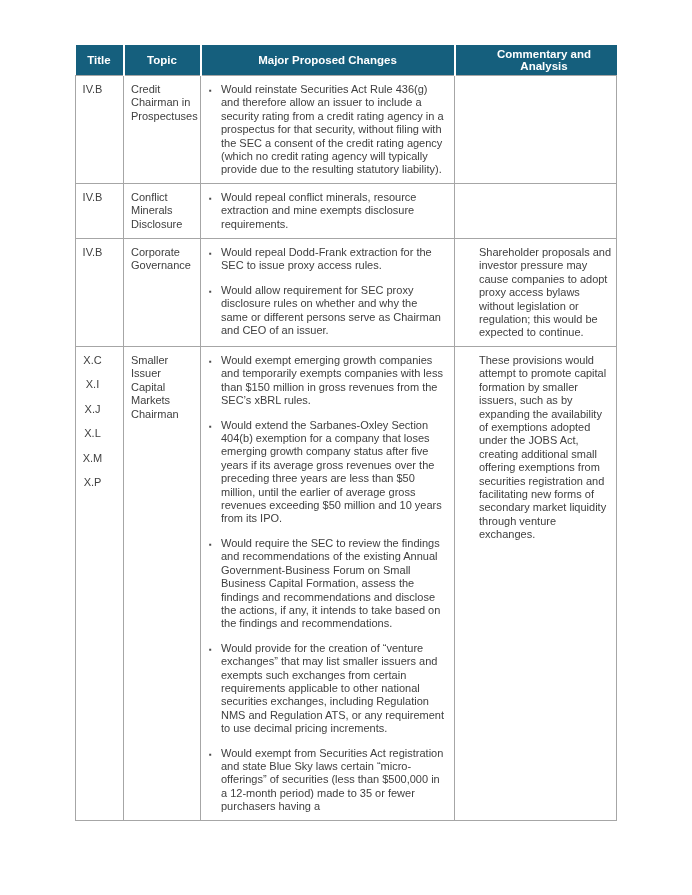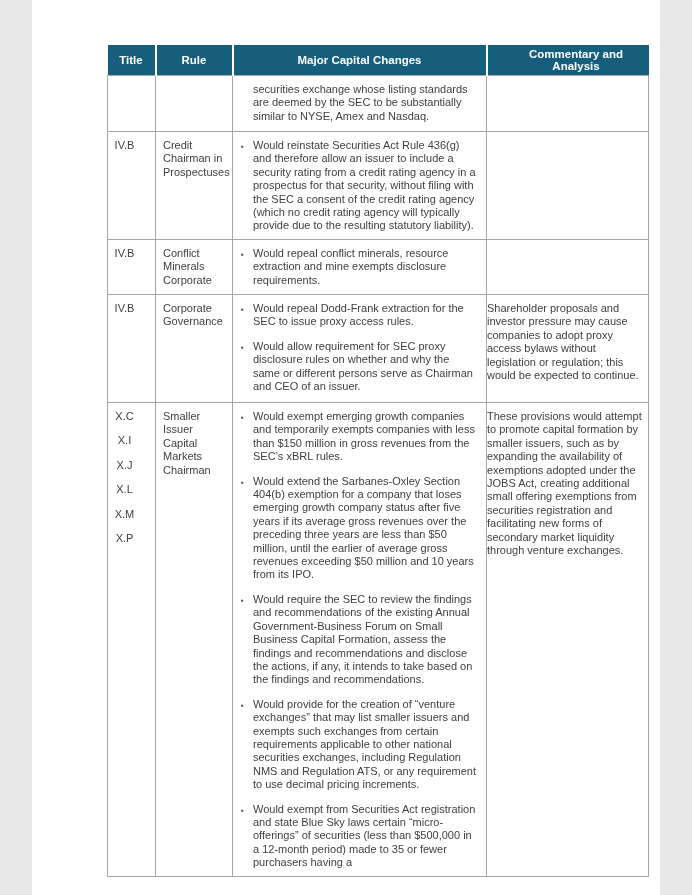--- a/index.html
+++ b/index.html
@@ -1,18 +1,18 @@
 <!DOCTYPE html>
 <html><head>
 <meta charset="utf-8">
 <style>
   html, body { margin: 0; padding: 0; background: #e8e8e8; }
   .page {
     position: relative;
-    width: 628px;
+    width: 692px;
     height: 895px;
     margin: 0 auto;
     background: #ffffff;
     font-family: "Liberation Sans", sans-serif;
     overflow: hidden;
   }
   table.doc-table {
     position: absolute;
     left: 75px;
     top: 45px;
@@ -67,65 +67,57 @@
   }
   .bullet:last-child { margin-bottom: 0; }
   .bullet .marker {
     position: absolute;
     left: 0;
     top: 1px;
     font-size: 8px;
     color: #4a4a4a;
   }
 
-  td.commentary-cell { padding-left: 0; padding-right: 4px; }
+  td.commentary-cell { padding-left: 24px; padding-right: 4px; }
 </style>
 </head>
 <body>
 
 <div class="page">
   <table class="doc-table">
     <colgroup>
       <col class="c-title">
       <col class="c-topic">
       <col class="c-changes">
       <col class="c-commentary">
     </colgroup>
     <thead>
       <tr>
         <th>Title</th>
-        <th>Rule</th>
-        <th>Major Capital Changes</th>
+        <th>Topic</th>
+        <th>Major Proposed Changes</th>
         <th>Commentary and Analysis</th>
       </tr>
     </thead>
     <tbody id="table-body">
-        <tr class="r0">
-          <td class="title-cell"></td>
-          <td class="topic-cell"></td>
-          <td class="changes-cell">
-            <div class="intro">securities exchange whose listing standards are deemed by the SEC to be substantially similar to NYSE, Amex and Nasdaq.</div>
-          </td>
-          <td class="commentary-cell"></td>
-        </tr>
         <tr class="r1">
           <td class="title-cell">
             <div class="title-line">IV.B</div>
           </td>
           <td class="topic-cell">Credit Chairman in Prospectuses</td>
           <td class="changes-cell">
             <div class="bullet"><span class="marker">▪</span><span class="btext">Would reinstate Securities Act Rule 436(g) and therefore allow an issuer to include a security rating from a credit rating agency in a prospectus for that security, without filing with the SEC a consent of the credit rating agency (which no credit rating agency will typically provide due to the resulting statutory liability).</span></div>
           </td>
           <td class="commentary-cell"></td>
         </tr>
         <tr class="r2">
           <td class="title-cell">
             <div class="title-line">IV.B</div>
           </td>
-          <td class="topic-cell">Conflict Minerals Corporate</td>
+          <td class="topic-cell">Conflict Minerals Disclosure</td>
           <td class="changes-cell">
             <div class="bullet"><span class="marker">▪</span><span class="btext">Would repeal conflict minerals, resource extraction and mine exempts disclosure requirements.</span></div>
           </td>
           <td class="commentary-cell"></td>
         </tr>
         <tr class="r3">
           <td class="title-cell">
             <div class="title-line">IV.B</div>
           </td>
           <td class="topic-cell">Corporate Governance</td>

